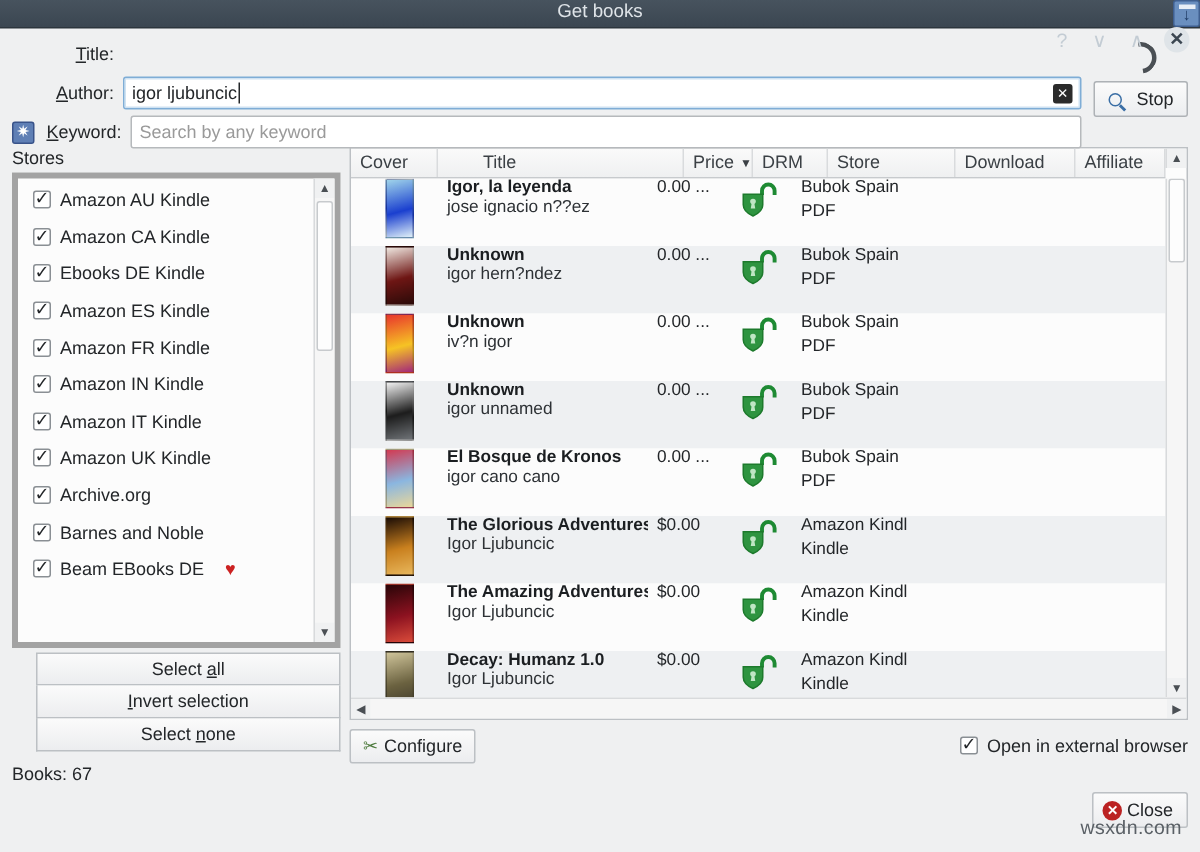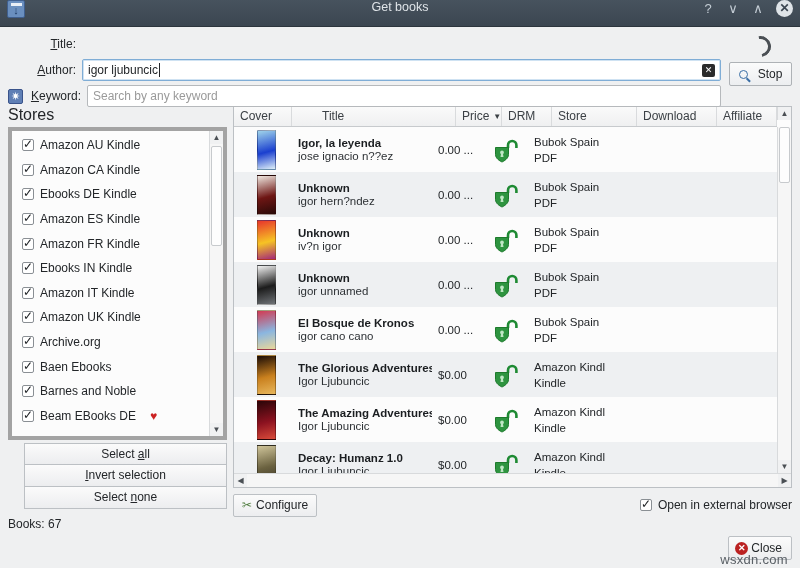--- a/index.html
+++ b/index.html
@@ -7,25 +7,26 @@
     width: 800px; height: 568px;
     font-family: "Liberation Sans", sans-serif;
     font-size: 12px;
     background: #eff0f1;
     color: #232629;
     overflow: hidden;
   }
 
   
   .titlebar {
-    height: 27px;
+    height: 19px;
     background: linear-gradient(#47535e, #3b4651);
     border-bottom: 1px solid #2c353d;
-    display: flex; align-items: flex-start;
+    display: flex; align-items: flex-end;
     position: relative;
+    flex-direction: column;
   }
   .app-icon {
     width: 18px; height: 18px; margin-left: 7px;
     background: #6a8fbf;
     border: 1px solid #3f5f8f;
     border-radius: 2px;
     position: relative;
     flex: none;
   }
   .app-icon::before {
@@ -122,21 +123,21 @@
     content: ""; position: absolute; right: -4px; bottom: -3px;
     width: 5px; height: 1.6px; background: #3a6ea5;
     transform: rotate(45deg);
   }
 
   
   .body { display: flex; height: 425px; padding: 0 8px; gap: 6px; }
 
   
   .stores { width: 229px; display: flex; flex-direction: column; }
-  .stores-label { font-size: 16px; margin-bottom: 3px; }
+  .stores-label { font-size: 12px; margin-bottom: 3px; }
   .stores-list {
     flex: 1 1 auto; border: 4px solid #a3a3a3; background: #fcfcfc;
     overflow: hidden; position: relative; display: flex;
   }
   .stores-inner { flex: 1 1 auto; padding: 2px 0; }
   .store-row {
     display: flex; align-items: center; height: 24.6px;
     padding-left: 10px; font-size: 12px;
   }
   .cb {
@@ -186,21 +187,21 @@
     border-bottom: 1px solid #c7cacd;
   }
   .th {
     font-size: 12px; line-height: 19px; padding-left: 6px;
     border-right: 1px solid #d9dbdd; color: #3b4045;
     position: relative; overflow: hidden; white-space: nowrap;
   }
   .th .sortmark { font-size: 8px; margin-left: 4px; vertical-align: middle; }
   .tbody { flex: 1 1 auto; display: flex; overflow: hidden; }
   .rows { flex: 1 1 auto; }
-  .trow { display: flex; height: 45px; align-items: center; }
+  .trow { display: flex; height: 45px; align-items: flex-start; }
   .trow.odd { background: #fcfcfc; }
   .trow.even { background: #eef0f2; }
   .td { font-size: 12px; overflow: hidden; white-space: nowrap; padding-left: 6px; }
   .cover-cell { display: flex; align-items: center; justify-content: center; }
   .cover {
     width: 19px; height: 40px; border: 1px solid rgba(0,0,0,.25);
     background-size: 100% 100%;
   }
   .title-cell { display: flex; flex-direction: column; justify-content: center; gap: 1px; }
   .btitle { font-weight: bold; font-size: 11.5px; color: #1b1e21; }
@@ -317,37 +318,33 @@
           <div class="store-row">
             <span class="cb checked"></span>
             <span>Amazon ES Kindle</span>
           </div>
           <div class="store-row">
             <span class="cb checked"></span>
             <span>Amazon FR Kindle</span>
           </div>
           <div class="store-row">
             <span class="cb checked"></span>
-            <span>Ebooks IN Kindle</span>
+            <span>Amazon IN Kindle</span>
           </div>
           <div class="store-row">
             <span class="cb checked"></span>
             <span>Amazon IT Kindle</span>
           </div>
           <div class="store-row">
             <span class="cb checked"></span>
             <span>Amazon UK Kindle</span>
           </div>
           <div class="store-row">
             <span class="cb checked"></span>
             <span>Archive.org</span>
-          </div>
-          <div class="store-row">
-            <span class="cb checked"></span>
-            <span>Baen Ebooks</span>
           </div>
           <div class="store-row">
             <span class="cb checked"></span>
             <span>Barnes and Noble</span>
           </div>
           <div class="store-row">
             <span class="cb checked"></span>
             <span>Beam EBooks DE</span>
             <span class="heart">♥</span>
           </div>

